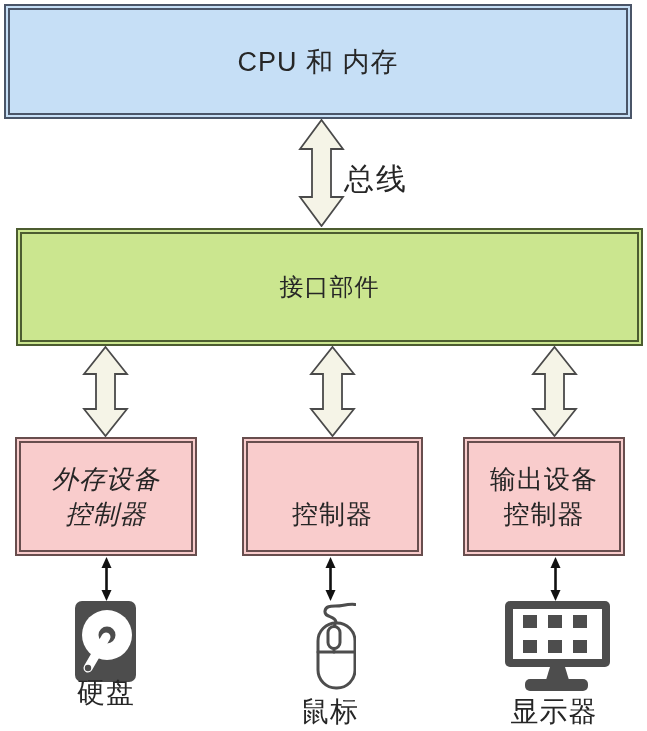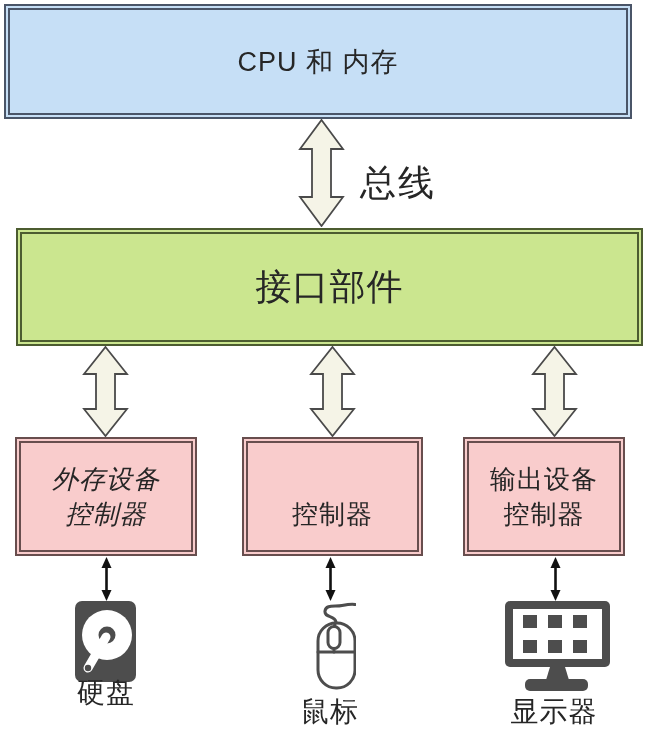--- a/index.html
+++ b/index.html
@@ -14,29 +14,29 @@
     text-align:center;box-sizing:border-box;
   }
   .cpu-box{
     left:4px;top:4px;width:628px;height:115px;
     background:var(--cpu-fill);border:6px double var(--cpu-border);
     font-size:27px;letter-spacing:1px;text-align:center;
   }
   .interface-box{
     left:16px;top:228px;width:627px;height:118px;
     background:var(--interface-fill);border:6px double var(--interface-border);
-    font-size:36px;letter-spacing:1px;
+    font-size:24px;letter-spacing:1px;
   }
   .controller-box{
     top:437px;width:182px;height:119px;
     background:var(--controller-fill);border:6px double var(--controller-border);
     font-size:26px;line-height:1.32;letter-spacing:1px;
   }
   .bus-label{
-    left:360px;top:159px;font-size:36px;letter-spacing:2px;
+    left:344px;top:159px;font-size:30px;letter-spacing:2px;
   }
   .device-label{
     font-size:28px;letter-spacing:1px;text-align:center;width:160px;
     top:693px;
   }
   .block-arrow polygon{
     fill:var(--arrow-fill);stroke:var(--arrow-stroke);stroke-width:1.8;
     stroke-linejoin:miter;
   }
   .thin-arrow line{stroke:#111111;stroke-width:2.6;}

